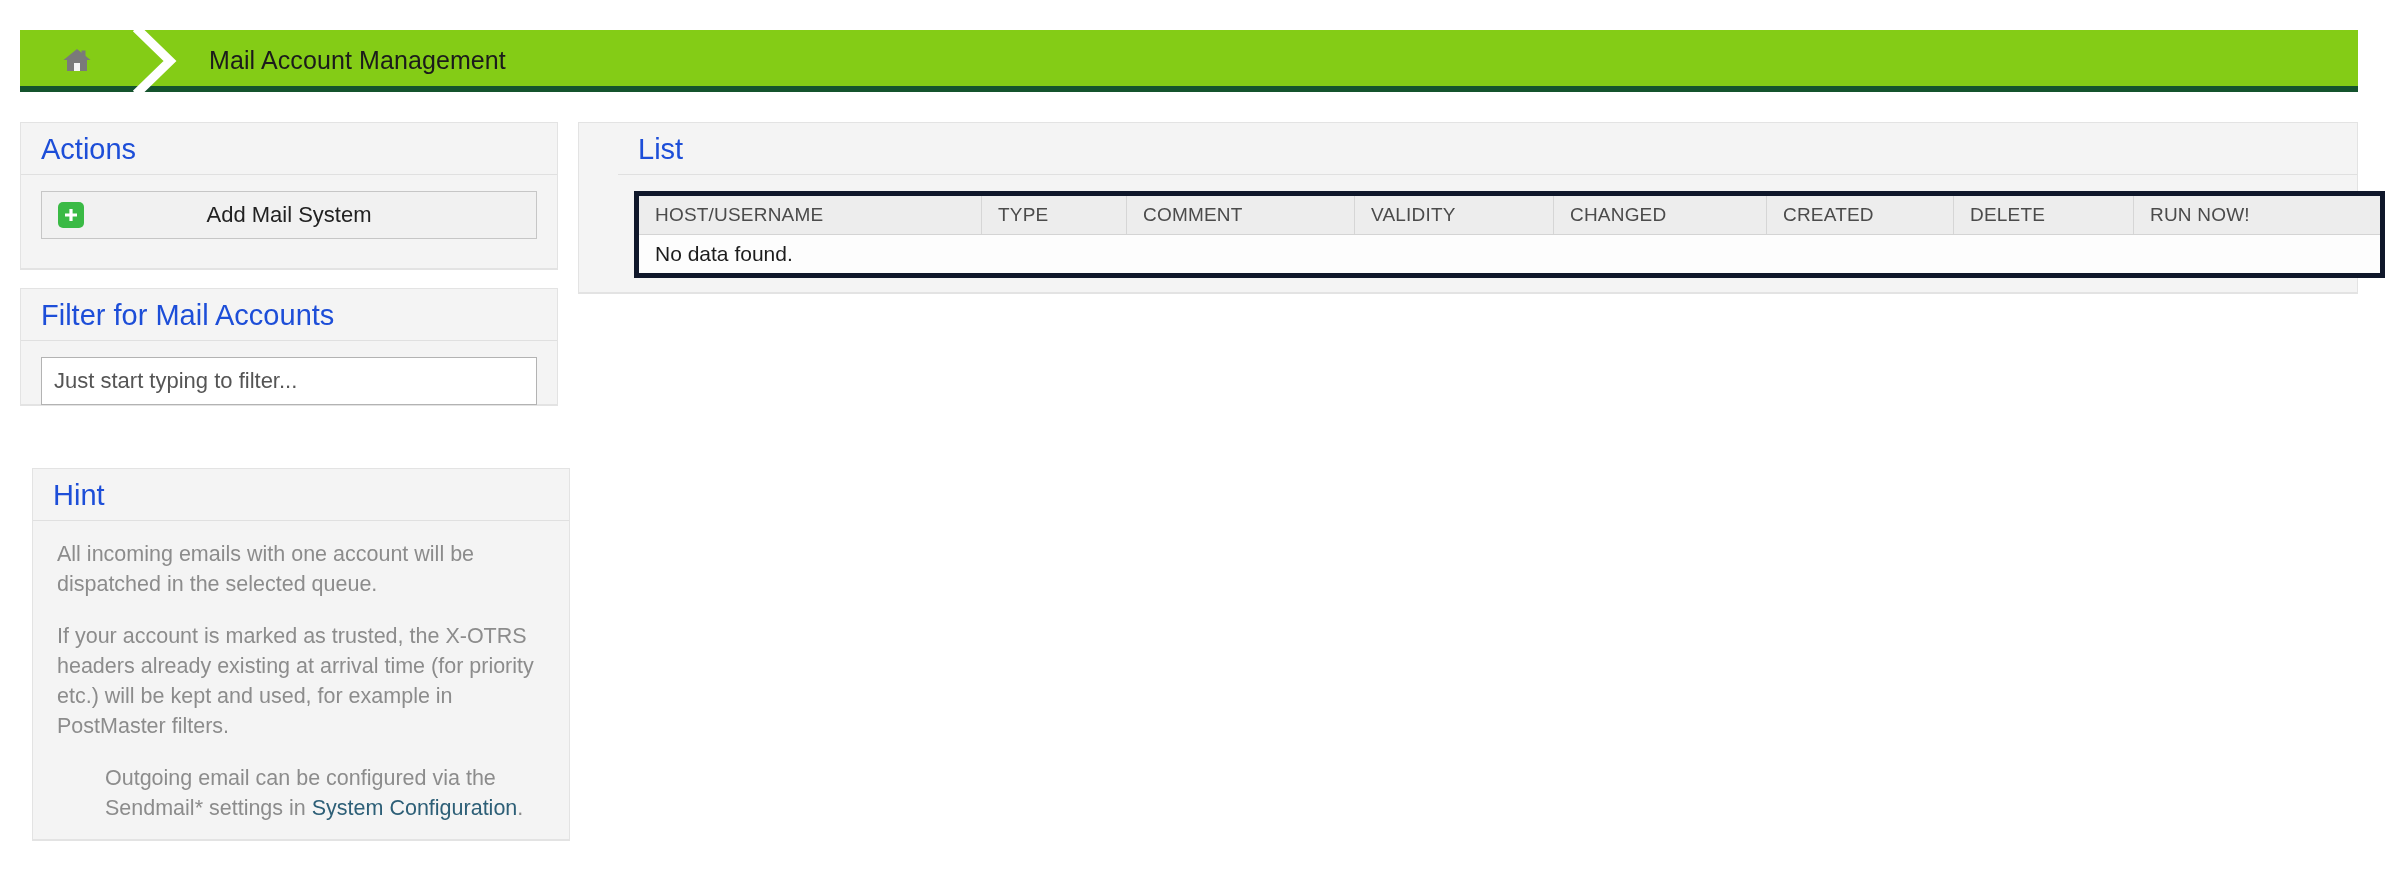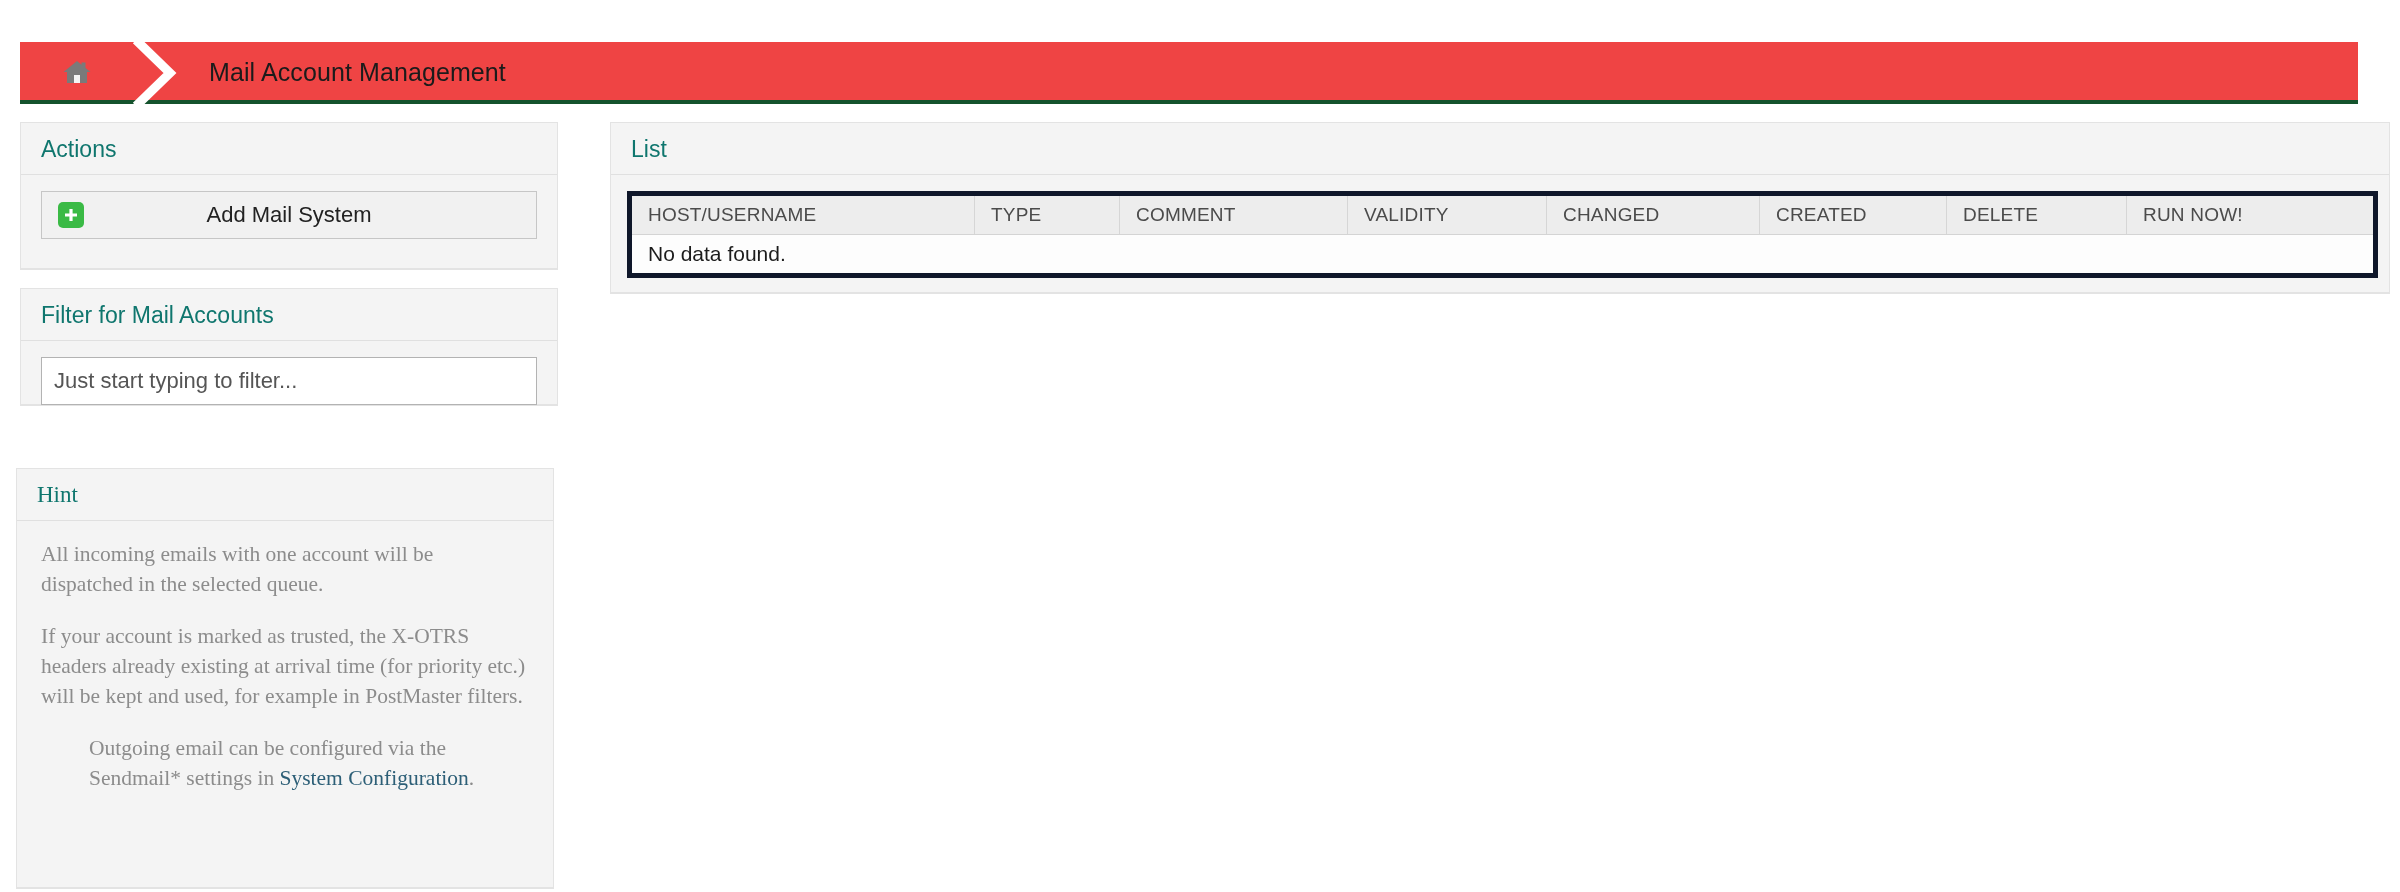--- a/index.html
+++ b/index.html
@@ -13,25 +13,25 @@
   body {
     font-family: "Liberation Sans", sans-serif;
     -webkit-font-smoothing: antialiased;
     color: #333;
   }
 
   
   .breadcrumb-bar {
     position: absolute;
     left: 20px;
-    top: 42px;
+    top: 30px;
     width: 2338px;
     height: 62px;
-    background: #ef4444;
-    border-bottom: 4px solid #14532d;
+    background: #84cc16;
+    border-bottom: 6px solid #14532d;
     box-sizing: border-box;
   }
   .breadcrumb-home {
     position: absolute;
     left: 42px;
     top: 0;
     height: 60px;
     display: flex;
     align-items: center;
     cursor: pointer;
@@ -62,22 +62,22 @@
     position: absolute;
     background: #f4f4f4;
     border: 1px solid #e3e3e3;
     border-bottom-width: 2px;
     box-sizing: border-box;
   }
   .panel-header {
     height: 52px;
     line-height: 52px;
     padding-left: 20px;
-    font-size: 23px;
-    color: #0f766e;
+    font-size: 29px;
+    color: #1d4ed8;
     border-bottom: 1px solid #e0e0e0;
     background: #f4f4f4;
     box-sizing: border-box;
     white-space: nowrap;
   }
   .panel-body {
     padding: 16px 20px 20px 20px;
     box-sizing: border-box;
   }
 
@@ -133,46 +133,46 @@
     background: #fff;
     font-family: "Liberation Sans", sans-serif;
     font-size: 22px;
     color: #555;
     padding: 0 12px;
     outline: none;
   }
   .filter-input::placeholder { color: #555; opacity: 1; }
 
   #panel-hint {
-    left: 16px;
+    left: 32px;
     top: 468px;
     width: 538px;
-    height: 421px;
-    font-family: Liberation Serif, serif;
+    height: 373px;
   }
   #panel-hint .panel-body { padding: 18px 24px 18px 24px; }
   .hint-p {
     font-size: 21.5px;
     line-height: 30px;
     color: #8c8c8c;
     margin: 0 0 22px 0;
   }
   .hint-p:last-child { margin-bottom: 0; margin-left: 48px; }
   .hint-link {
     color: #2d5f77;
     text-decoration: none;
     cursor: pointer;
   }
 
   
   #panel-list {
-    left: 610px;
+    left: 578px;
     top: 122px;
     width: 1780px;
     height: 172px;
+    padding-left: 39px;
   }
   #panel-list .panel-body { padding: 16px 16px 18px 16px; }
 
   .data-table {
     width: 1746px;
     border-collapse: collapse;
     table-layout: fixed;
     border: 5px solid #0f172a;
     background: #22c55e;
   }

